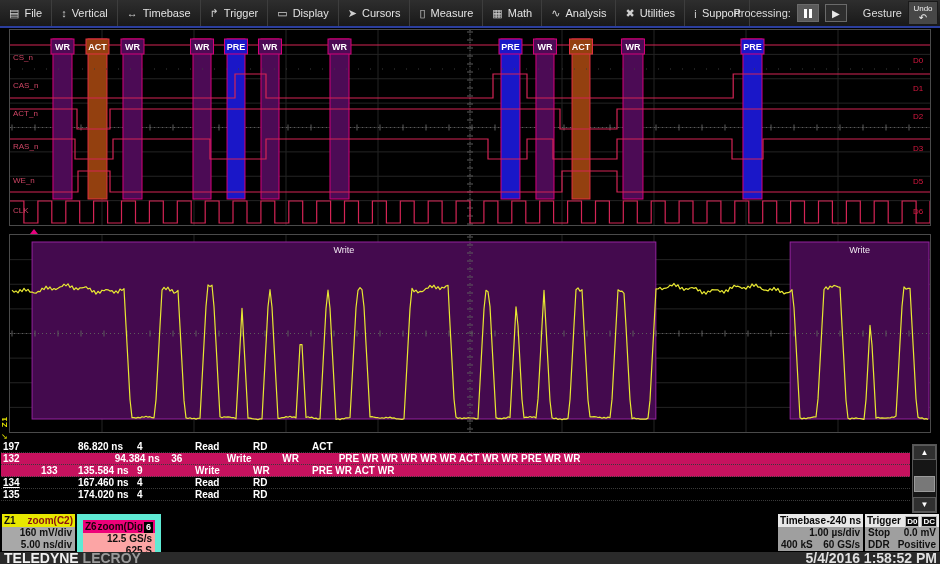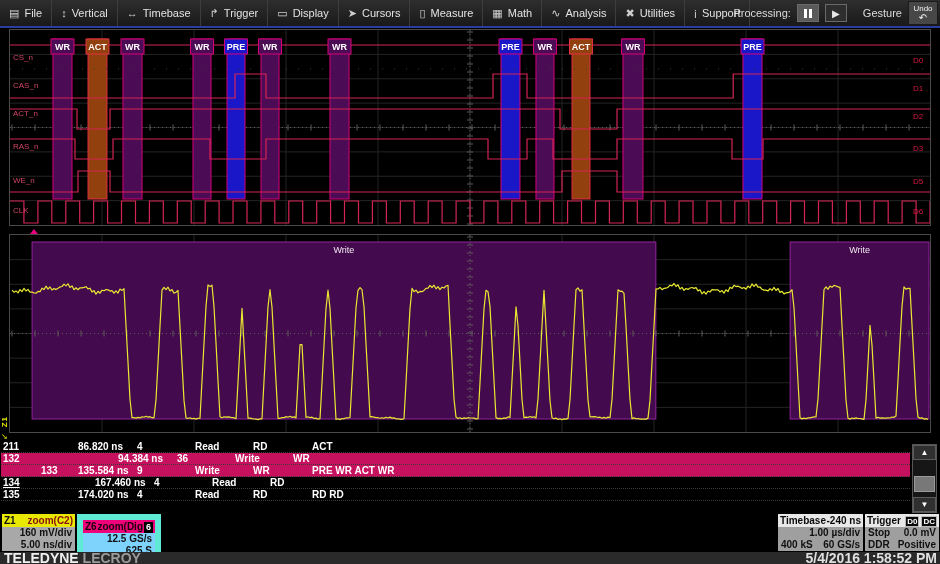--- a/index.html
+++ b/index.html
@@ -54,21 +54,21 @@
   .descbox{position:absolute;top:514px;font-size:10px;font-weight:bold;}
   .desc-head{height:13px;line-height:13px;display:flex;justify-content:space-between;padding:0 2px;}
   .desc-body{height:24px;padding:0 3px;text-align:right;color:#101010;}
   .desc-body div{height:12px;line-height:12px;}
   .z1box{left:2px;width:73px;}
   .z1box .desc-head{background:#e8e800;color:#101010;}
   .z1box .desc-head .ttl{color:#8a1010;}
   .z1box .desc-body{background:#a8a8a8;}
   .z6box{left:77px;width:84px;border:6px solid #5eead4;}
   .z6box .desc-head{background:#ee0179;color:#1a000a;}
-  .z6box .desc-body{background:#7dd3fc;}
+  .z6box .desc-body{background:#fca5a5;}
   .dig-num{display:inline-block;background:#000;color:#fff;padding:0 2px;margin-left:1px;font-size:9px;line-height:11px;}
 
   .tbbox{left:778px;width:85px;}
   .trbox{left:865px;width:74px;}
   .tbbox .desc-head,.trbox .desc-head{background:#e8e8e8;color:#0a0a0a;}
   .tbbox .desc-body,.trbox .desc-body{background:#9f9f9f;}
   .row2{display:flex;justify-content:space-between;}
   .badge{display:inline-block;background:#0a0a0a;color:#fff;border:1px solid #bbb;font-size:8px;
     line-height:9px;padding:0 1px;margin-left:2px;}
 
@@ -383,56 +383,56 @@
         <line x1="899" y1="95.5" x2="899" y2="101.5" stroke="#5c5c5c"></line>
         <polyline points="2,55.1 4,57.2 6,55.9 8,57.9 10,54.6 12,56.6 14,53.3 16,56.0 18,54.4 20,57.2 22,57.0 24,58.0 26,58.2 28,56.4 30,56.7 32,53.2 34,54.6 36,51.2 38,54.1 40,52.0 42,55.0 44,53.5 46,54.6 48,53.3 50,51.9 52,51.5 54,49.1 56,50.9 58,48.8 60,52.5 62,50.9 64,54.7 66,52.8 68,54.7 70,52.8 72,52.8 74,52.4 76,51.7 78,53.9 80,53.2 82,57.1 84,55.6 86,59.1 88,56.3 90,58.2 92,55.2 94,55.8 96,54.6 98,54.8 100,56.1 102,55.6 104,58.2 106,55.9 108,58.1 110,54.1 112,55.4 114,53.7 116,90.9 118,127.3 120,164.5 122,182.6 124,182.6 126,183.1 128,182.4 130,182.9 132,181.7 134,182.3 136,181.3 138,182.2 140,181.7 142,182.7 144,182.8 146,164.6 148,127.9 150,90.7 152,55.2 154,52.3 156,54.7 158,52.2 160,56.0 162,54.6 164,58.2 166,57.3 168,55.5 170,92.1 172,128.6 174,165.4 176,182.9 178,183.5 180,182.8 182,183.8 184,183.2 186,184.1 188,183.3 190,183.1 192,145.6 194,108.5 196,71.4 198,49.9 200,51.6 202,50.2 204,71.7 206,108.0 208,145.6 210,181.7 212,182.7 214,181.8 216,182.1 218,181.9 220,182.1 222,182.7 224,182.7 226,183.7 228,147.1 230,111.0 232,73.3 234,109.8 236,145.9 238,183.2 240,183.1 242,183.6 244,184.0 246,184.1 248,184.6 250,183.9 252,183.8 254,146.0 256,109.5 258,71.8 260,54.7 262,72.2 264,109.6 266,146.4 268,183.3 270,183.3 272,182.6 274,182.7 276,181.6 278,182.2 280,181.3 282,182.4 284,181.9 286,182.9 288,146.3 290,109.7 292,109.7 294,146.3 296,182.5 298,181.8 300,182.7 302,182.2 304,183.5 306,183.1 308,184.2 310,183.7 312,147.8 314,110.5 316,73.5 318,55.2 320,73.3 322,110.7 324,147.2 326,184.5 328,183.7 330,184.6 332,183.5 334,183.8 336,182.8 338,182.8 340,182.5 342,146.3 344,109.8 346,72.7 348,55.3 350,52.6 352,54.7 354,71.7 356,108.9 358,144.9 360,181.9 362,181.6 364,182.2 366,182.6 368,182.7 370,183.3 372,182.7 374,183.3 376,182.2 378,183.0 380,182.1 382,183.1 384,182.9 386,183.8 388,183.9 390,184.1 392,184.4 394,183.7 396,147.6 398,109.9 400,73.6 402,53.4 404,56.8 406,55.1 408,57.8 410,56.4 412,56.7 414,55.4 416,53.3 418,53.2 420,50.4 422,52.5 424,50.2 426,53.8 428,51.7 430,54.6 432,52.2 434,53.0 436,51.0 438,50.3 440,89.9 442,126.5 444,164.0 446,182.1 448,183.4 450,182.8 452,183.8 454,182.9 456,183.4 458,182.7 460,183.0 462,183.0 464,183.1 466,183.9 468,183.7 470,147.6 472,110.1 474,73.8 476,55.3 478,56.7 480,71.6 482,108.9 484,145.5 486,182.6 488,183.6 490,183.4 492,183.8 494,182.9 496,183.3 498,181.9 500,182.5 502,145.3 504,109.1 506,71.9 508,90.7 510,127.6 512,164.5 514,182.8 516,182.1 518,182.5 520,181.5 522,182.4 524,181.7 526,183.0 528,163.9 530,127.8 532,90.8 534,55.4 536,92.1 538,128.6 540,165.7 542,182.8 544,183.7 546,183.1 548,184.4 550,183.8 552,184.7 554,183.9 556,184.1 558,183.4 560,164.5 562,127.6 564,90.3 566,54.7 568,52.9 570,56.2 572,54.7 574,92.1 576,128.0 578,165.1 580,181.8 582,181.8 584,181.7 586,181.8 588,182.5 590,182.2 592,183.2 594,182.4 596,183.2 598,182.1 600,182.7 602,164.4 604,128.0 606,91.2 608,54.8 610,56.3 612,56.2 614,58.4 616,91.3 618,128.6 620,164.6 622,183.7 624,182.9 626,183.8 628,183.5 630,184.1 632,184.1 634,184.0 636,184.1 638,183.1 640,165.4 642,127.6 644,91.3 646,53.8 648,54.0 650,52.4 652,54.7 654,53.3 656,53.2 658,52.3 660,50.2 662,50.9 664,48.5 666,51.5 668,49.8 670,54.0 672,52.4 674,55.4 676,53.5 678,54.4 680,53.0 682,52.5 684,53.4 686,52.6 688,55.9 690,54.8 692,58.8 694,56.6 696,59.2 698,56.0 700,57.0 702,54.6 704,54.9 706,54.9 708,54.8 710,56.9 712,55.6 714,58.1 716,54.8 718,56.5 720,52.2 722,53.4 724,50.3 726,51.6 728,51.2 730,52.1 732,53.4 734,52.5 736,54.2 738,51.1 740,52.8 742,49.0 744,51.4 746,49.1 748,52.2 750,52.0 752,54.3 754,55.1 756,55.1 758,56.0 760,53.6 762,55.3 764,52.4 766,55.5 768,53.5 770,57.4 772,56.3 774,58.9 776,57.9 778,57.7 780,56.9 782,54.7 784,72.7 786,108.9 788,146.5 790,182.8 792,183.9 794,183.1 796,183.8 798,182.9 800,182.9 802,182.3 804,181.9 806,182.0 808,163.9 810,127.7 812,90.5 814,54.5 816,51.8 818,54.3 820,51.1 822,52.2 824,50.4 826,51.0 828,51.9 830,52.3 832,90.9 834,127.5 836,165.2 838,183.3 840,184.1 842,183.0 844,183.6 846,182.9 848,183.5 850,183.5 852,183.9 854,184.4 856,164.6 858,128.1 860,90.4 862,110.1 864,145.9 866,183.2 868,182.3 870,183.1 872,182.8 874,183.2 876,183.2 878,182.9 880,183.0 882,182.0 884,182.3 886,180.9 888,144.7 890,107.3 892,71.4 894,51.8 896,54.2 898,53.4 900,53.3 902,90.1 904,126.5 906,163.8 908,182.1 910,183.2 912,182.8 914,184.1 916,183.6 918,184.4" fill="none" stroke="#e8e832" stroke-width="1.2" stroke-linejoin="round"></polyline>
       </svg>
   </div>
   <div class="trig-marker"></div>
   <div class="z1-marker">Z1</div>
   <div class="z1-arrow">↘</div>
 
   <div class="cmdtable" id="cmdtable">
       <div class="trow">
-        <div class="tcell" style="width: 75px;">211</div>
+        <div class="tcell" style="width: 75px;">197</div>
         <div class="tcell" style="width: 59px;">86.820 ns</div>
         <div class="tcell" style="width: 58px;">4</div>
         <div class="tcell" style="width: 58px;">Read</div>
         <div class="tcell" style="width: 59px;">RD</div>
         <div class="tcell" style="width: 600px;">ACT</div>
       </div>
       <div class="trow hl">
         <div class="tcell" style="width: 75px;">132</div>
         <div class="tcell" style="width: 59px; margin-left: 40px;">94.384 ns</div>
         <div class="tcell" style="width: 58px;">36</div>
         <div class="tcell" style="width: 58px;">Write</div>
         <div class="tcell" style="width: 59px;">WR</div>
+        <div class="tcell" style="width: 600px;">PRE WR WR WR WR WR ACT WR WR PRE WR WR</div>
       </div>
       <div class="trow hl">
         <div class="tcell" style="width: 75px; padding-left: 40px;">133</div>
         <div class="tcell" style="width: 59px;">135.584 ns</div>
         <div class="tcell" style="width: 58px;">9</div>
         <div class="tcell" style="width: 58px;">Write</div>
         <div class="tcell" style="width: 59px;">WR</div>
         <div class="tcell" style="width: 600px;">PRE WR ACT WR</div>
       </div>
       <div class="trow">
         <div class="tcell" style="width: 75px; text-decoration: underline;">134</div>
-        <div class="tcell" style="width: 59px; margin-left: 17px;">167.460 ns</div>
+        <div class="tcell" style="width: 59px;">167.460 ns</div>
         <div class="tcell" style="width: 58px;">4</div>
         <div class="tcell" style="width: 58px;">Read</div>
         <div class="tcell" style="width: 59px;">RD</div>
       </div>
       <div class="trow">
         <div class="tcell" style="width: 75px;">135</div>
         <div class="tcell" style="width: 59px;">174.020 ns</div>
         <div class="tcell" style="width: 58px;">4</div>
         <div class="tcell" style="width: 58px;">Read</div>
         <div class="tcell" style="width: 59px;">RD</div>
-        <div class="tcell" style="width: 600px;">RD RD</div>
       </div>
     </div>
   <div class="scrollbar">
     <button class="sb-btn sb-up">▲</button>
     <div class="sb-thumb"></div>
     <button class="sb-btn sb-down">▼</button>
   </div>
 
   <div class="descbox z1box">
     <div class="desc-head">

